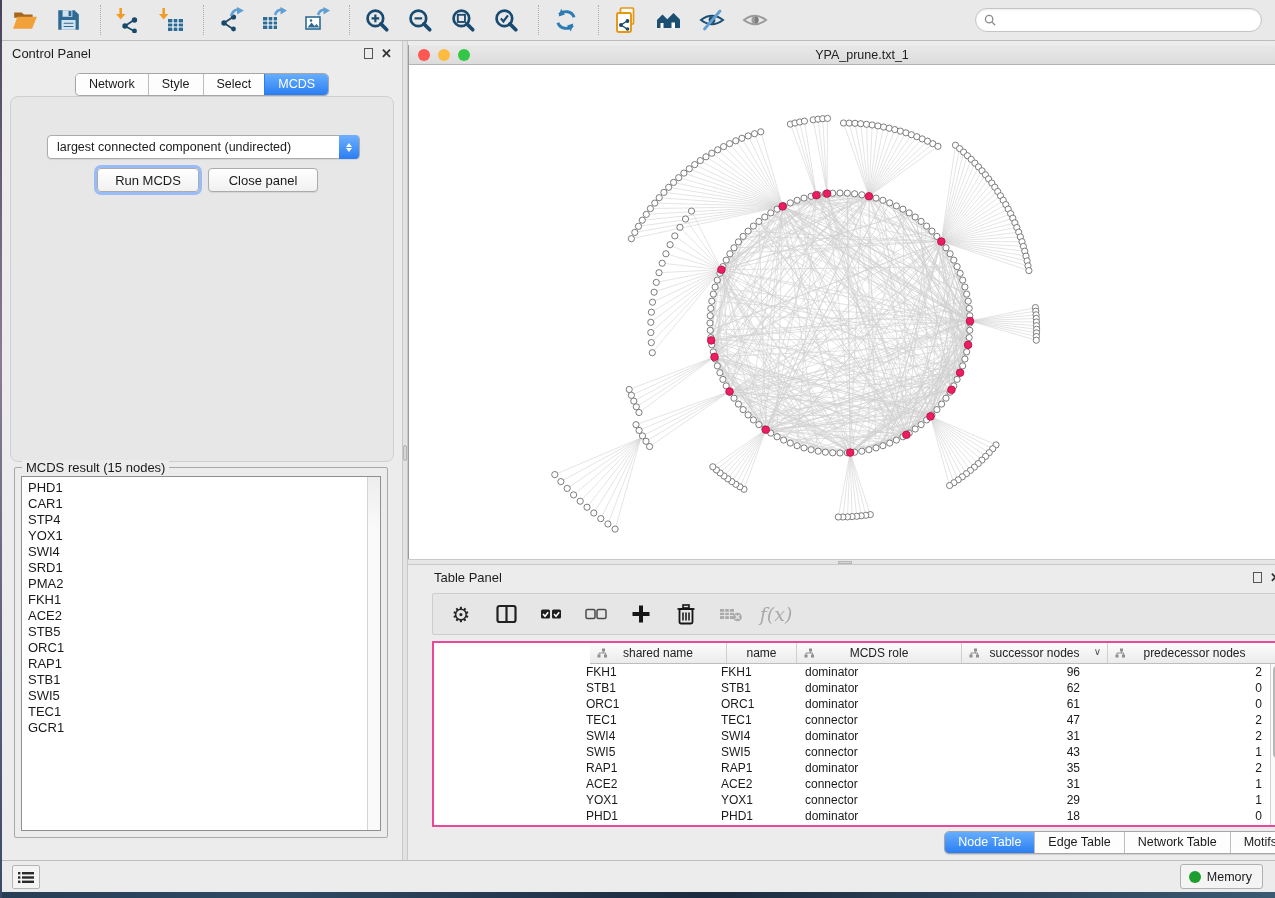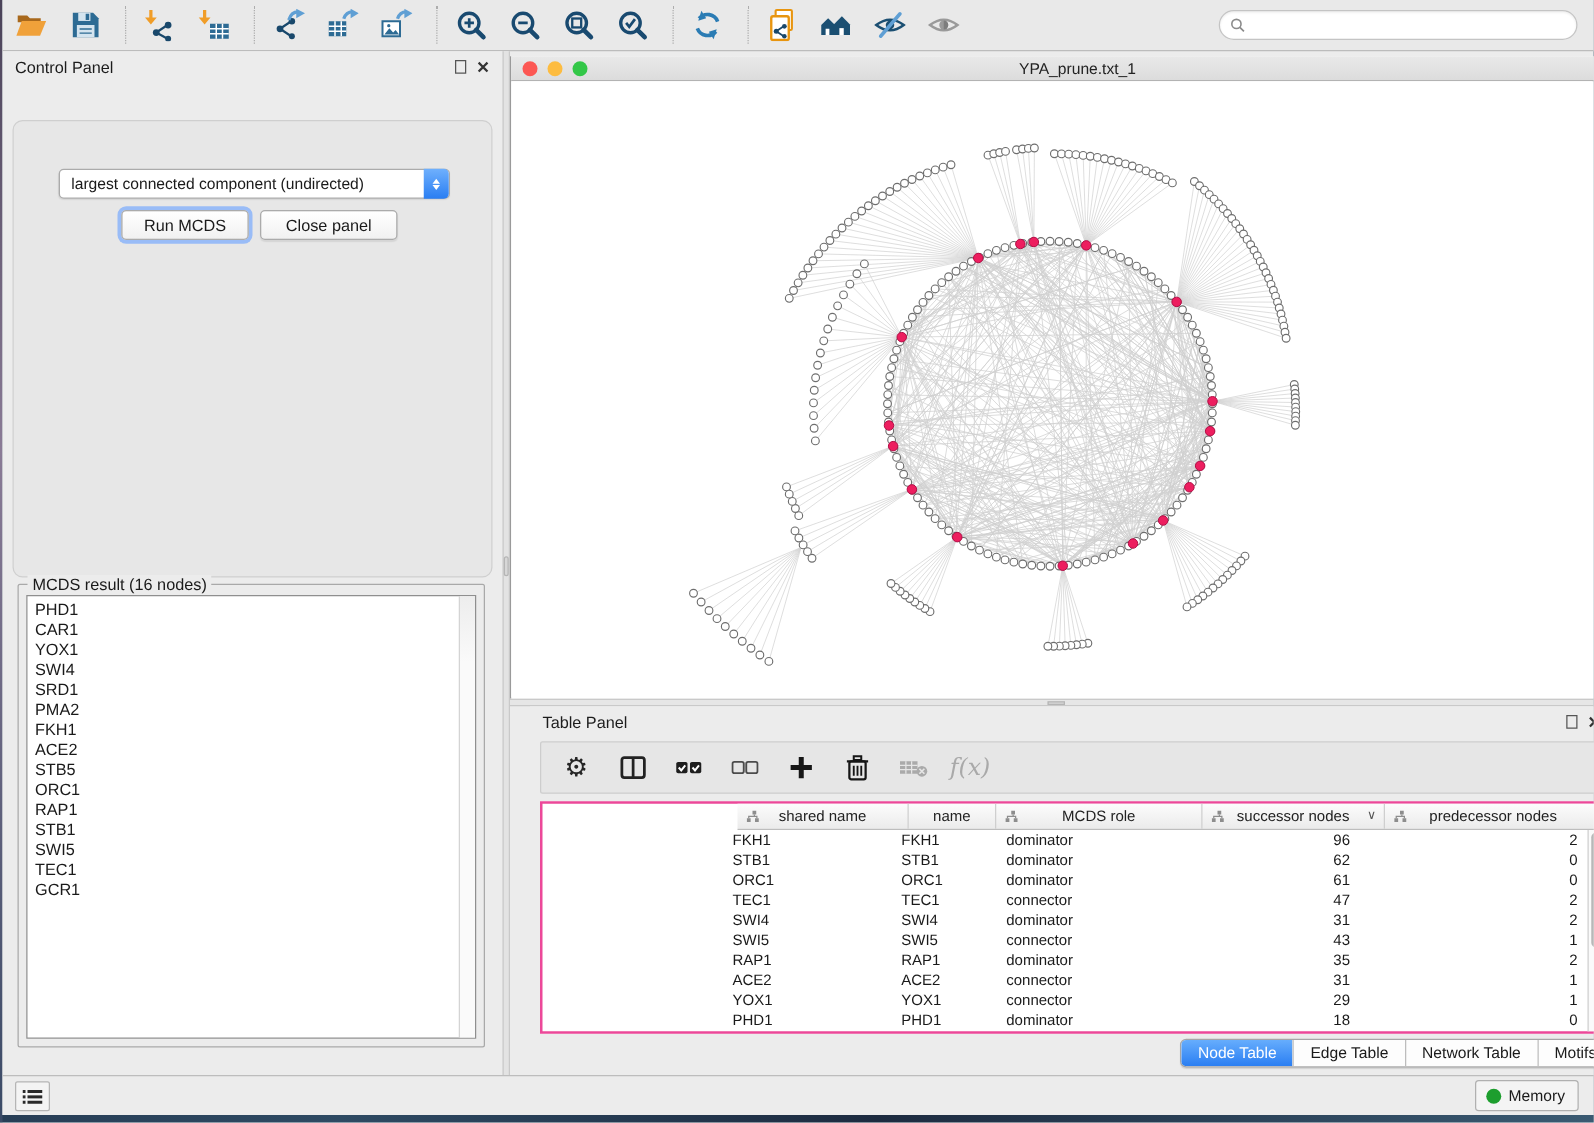--- a/index.html
+++ b/index.html
@@ -272,41 +272,48 @@
   </div>
 
   <div id="control-panel">
     <div class="panel-title-row">
       <span class="panel-title">Control Panel</span>
       <span class="win-ctrls">
         <span class="wc float"></span>
         <span class="wc close">✕</span>
       </span>
     </div>
+    <div id="cp-tabs"><span class="seg" id="cp-seg">
+          <span class="s">Network</span>
+          <span class="s">Style</span>
+          <span class="s">Select</span>
+          <span class="s active">MCDS</span>
+        </span></div>
     <div id="cp-box">
       <div id="combo">
         <span>largest connected component (undirected)</span>
         <span class="cap">
             <i class="up"></i>
             <i class="dn"></i>
           </span>
       </div>
       <div class="btn" id="run-btn">
           <span>Run MCDS</span>
         </div>
       <div class="btn" id="closepanel-btn">
           <span>Close panel</span>
         </div>
     </div>
     <div id="result-group">
-      <div id="result-title">MCDS result (16 nodes)</div>
+      <div id="result-title">MCDS result (15 nodes)</div>
       <div id="result-list">
         <div id="mcds-items">
             <div>PHD1</div>
             <div>CAR1</div>
+            <div>STP4</div>
             <div>YOX1</div>
             <div>SWI4</div>
             <div>SRD1</div>
             <div>PMA2</div>
             <div>FKH1</div>
             <div>ACE2</div>
             <div>STB5</div>
             <div>ORC1</div>
             <div>RAP1</div>
             <div>STB1</div>

